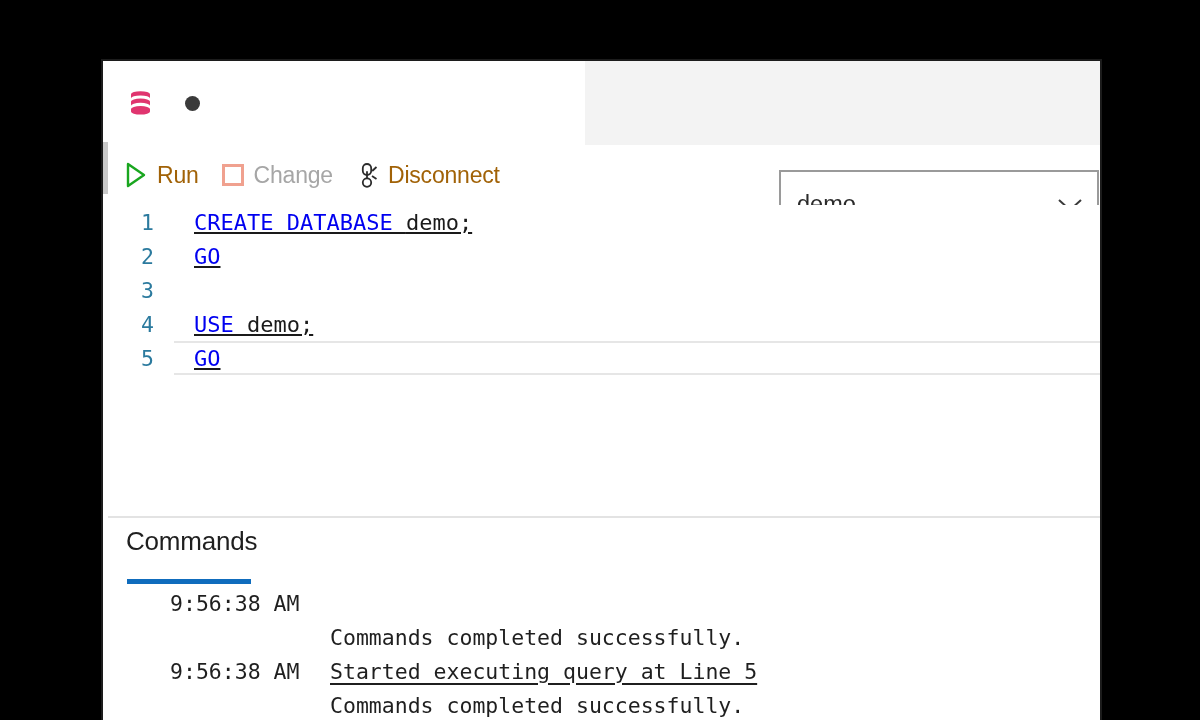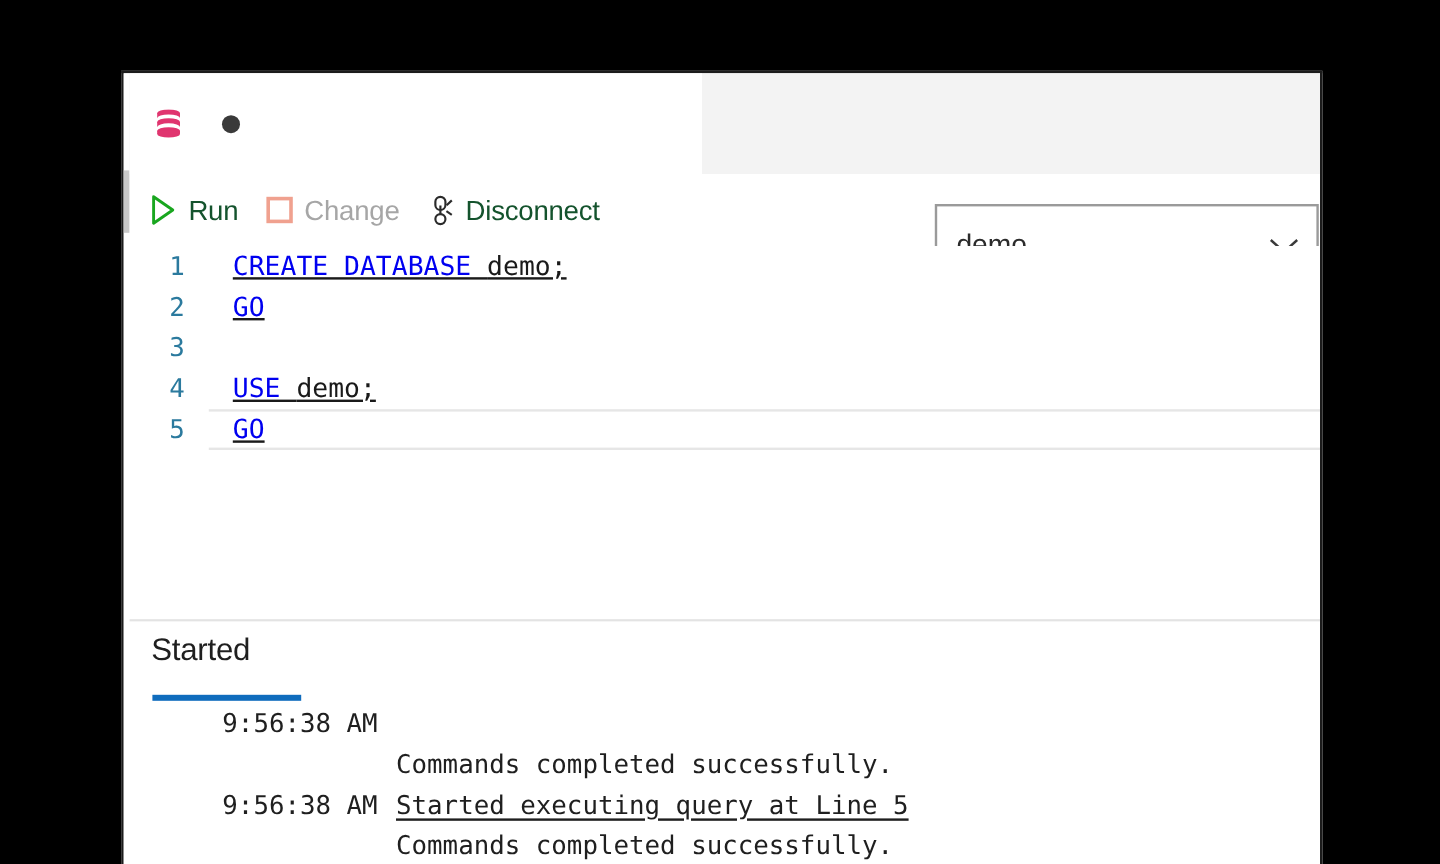--- a/index.html
+++ b/index.html
@@ -115,21 +115,21 @@
     margin-left: 10px;
     white-space: nowrap;
   }
   .tb-item .tb-icon {
     flex: 0 0 auto;
     display: block;
     margin-right: 9px;
   }
   .tb-label {
     font-size: 23px;
-    color: #14532d;
+    color: #a16207;
     font-family: "Liberation Sans", sans-serif;
     letter-spacing: -0.2px;
   }
   .tb-label.disabled { color: #a6a6a6; }
 
   .conn-select {
     position: absolute;
     left: 671px;
     top: 25px;
     width: 320px;
@@ -250,21 +250,20 @@
     bottom: 0px;
     font-family: "DejaVu Sans Mono", monospace;
     font-size: 21.5px;
     color: #1f1f1f;
   }
   .msg-row {
     display: flex;
     height: 34px;
     align-items: center;
     white-space: pre;
-    text-align: center;
   }
   .msg-time {
     width: 222px;
     flex: 0 0 auto;
     padding-left: 62px;
     box-sizing: border-box;
     color: #1f1f1f;
   }
   .msg-text { color: #1f1f1f; }
   .msg-text.link {
@@ -358,21 +357,21 @@
             <span class="code-text"><span class="kw">GO</span></span>
           </div>
         </div>
     </div>
 
     <div class="panel-divider"></div>
 
     <div class="messages-panel">
       <div class="msg-tabs">
         <div class="msg-tab">
-          <span class="msg-tab-label">Started</span>
+          <span class="msg-tab-label">Commands</span>
           <span class="msg-tab-underline"></span>
         </div>
       </div>
       <div class="msg-body" id="msg-rows">
           <div class="msg-row"><span class="msg-time">9:56:38 AM</span></div>
           <div class="msg-row"><span class="msg-time"></span><span class="msg-text">Commands completed successfully.</span></div>
           <div class="msg-row"><span class="msg-time">9:56:38 AM</span><span class="msg-text link">Started executing query at Line 5</span></div>
           <div class="msg-row"><span class="msg-time"></span><span class="msg-text">Commands completed successfully.</span></div>
         </div>
     </div>

